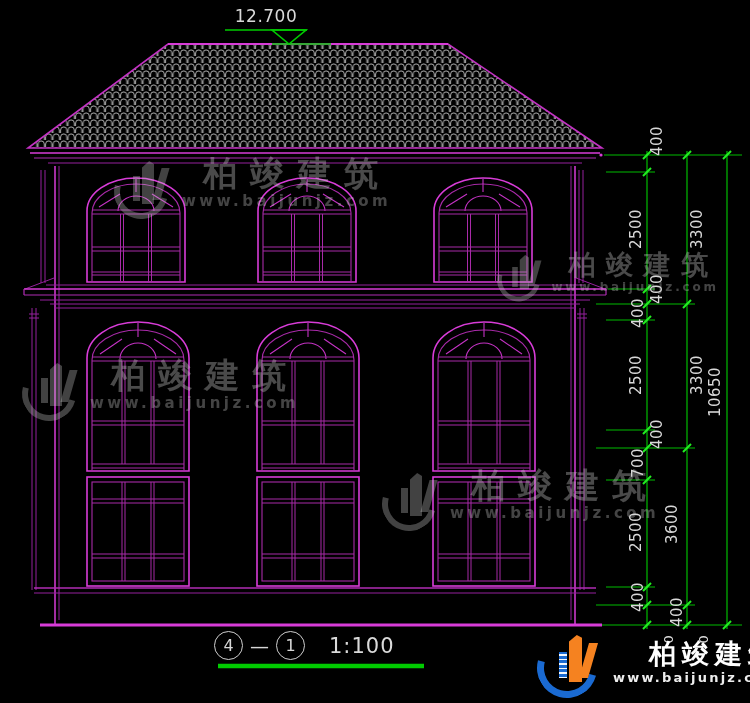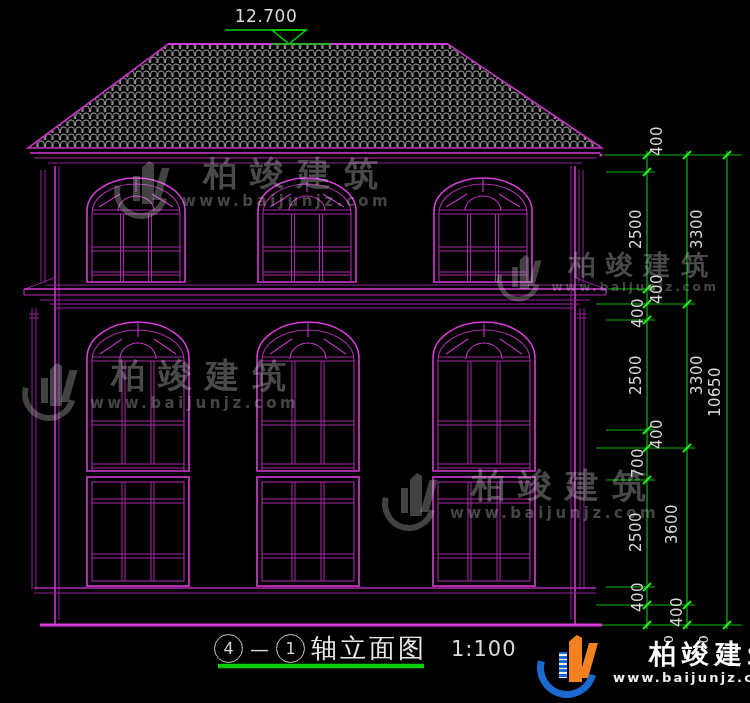--- a/index.html
+++ b/index.html
@@ -228,21 +228,20 @@
     <div class="wm-text">
       <div class="wm-brand">柏竣建筑</div>
       <div class="wm-url">www.baijunjz.com</div>
     </div>
   </div>
 
   <div class="titlebar">
     <div class="circ">4</div>
     <span class="tdash">—</span>
     <div class="circ">1</div>
-    <span class="tname">轴立面图</span>
     <span class="tscale">1:100</span>
   </div>
 
   <div class="corner">
     <div class="logo-mark">
       <div class="lswoosh"></div>
         <div class="lbar1"></div>
         <div class="lbar2"></div>
         <div class="lbar3"></div>
     </div>

